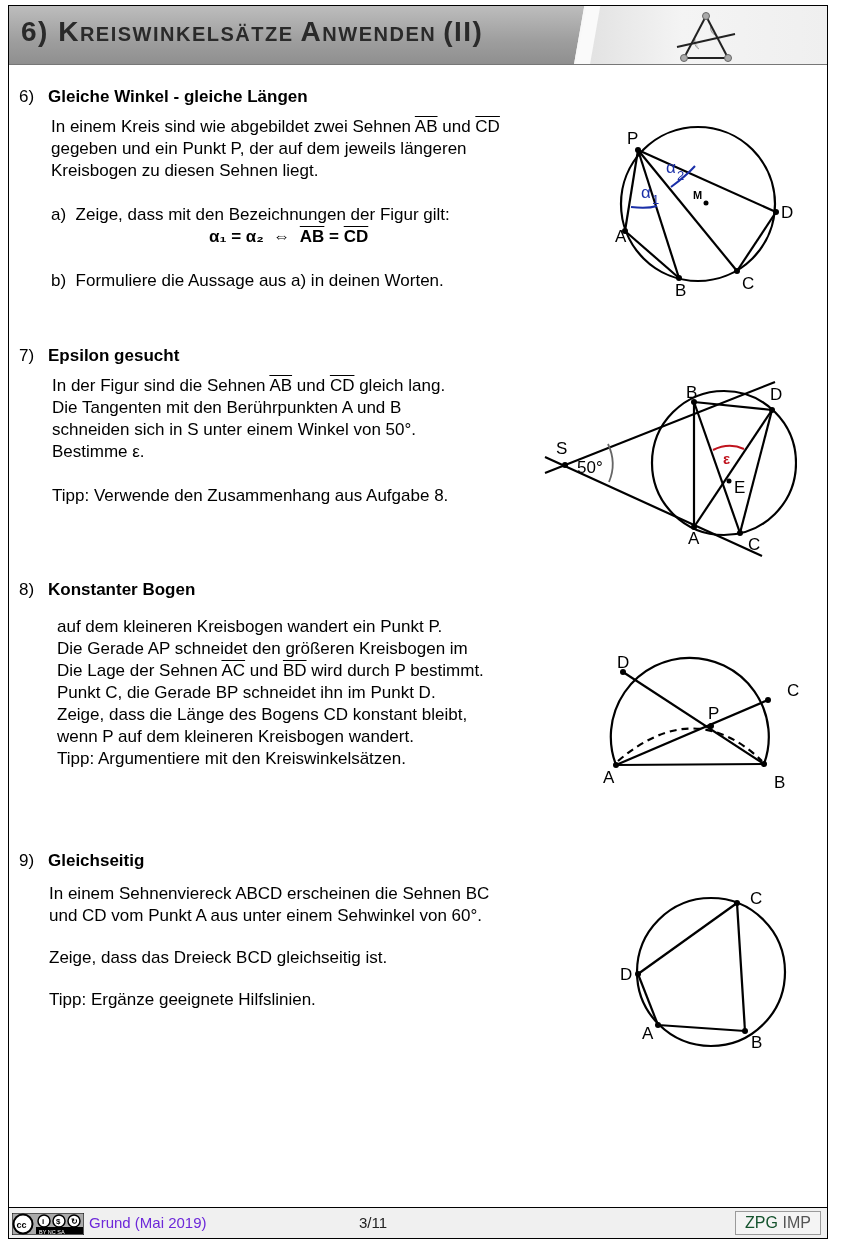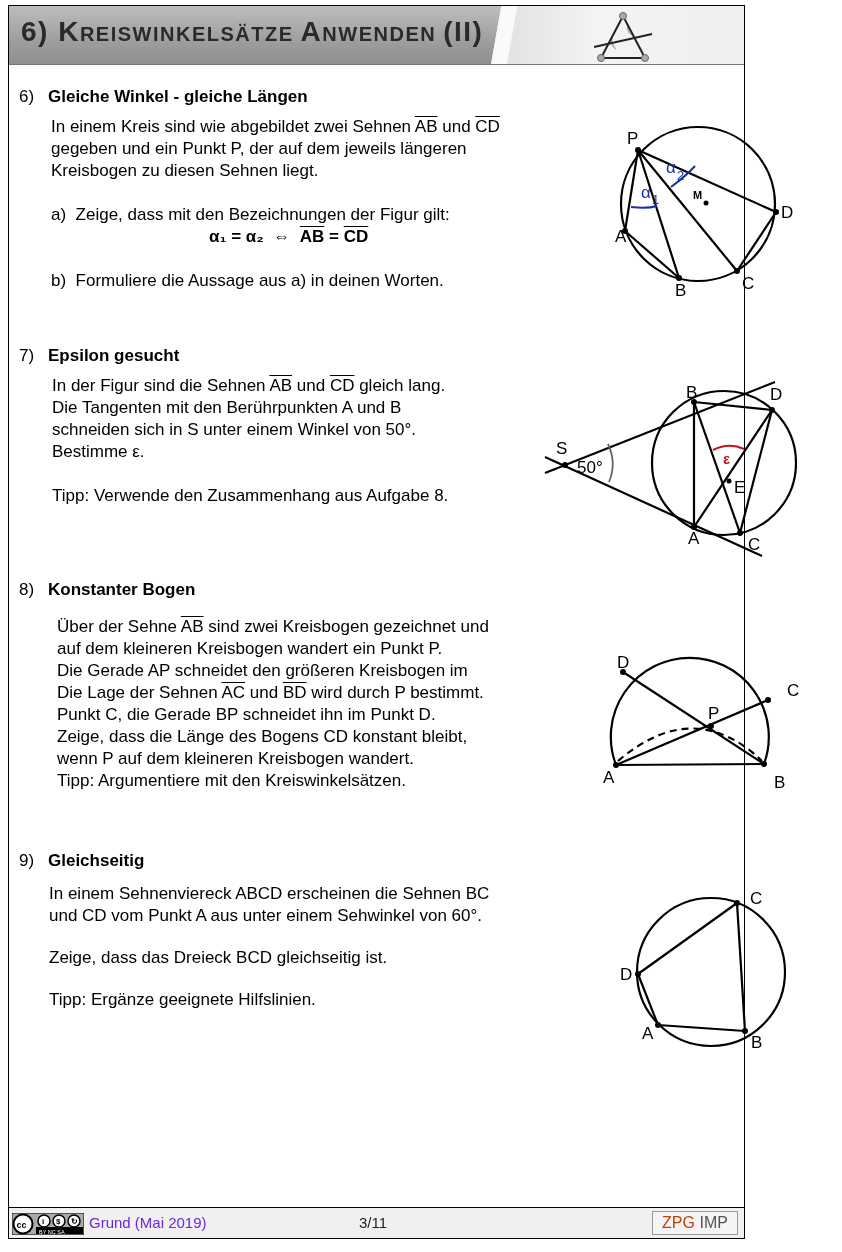--- a/index.html
+++ b/index.html
@@ -1,37 +1,37 @@
 <!DOCTYPE html>
 <html><head>
 <meta charset="utf-8">
 <style>
   html, body { margin:0; padding:0; background:#fff; }
   body { width:842px; height:1252px; position:relative; font-family:"Liberation Sans", sans-serif; color:#000; overflow:hidden; }
-  .page { position:absolute; left:8px; top:5px; width:737px; height:1234px; border:1.5px solid #000; box-sizing:border-box; }
+  .page { position:absolute; left:8px; top:5px; width:820px; height:1234px; border:1.5px solid #000; box-sizing:border-box; }
   .header { position:absolute; left:0; top:0; width:100%; height:58px; background:linear-gradient(#bdbdbd,#9e9e9e 60%,#8f8f8f); border-bottom:1px solid #777; overflow:hidden; }
   .header-right { position:absolute; right:0; top:0; width:240px; height:58px; background:linear-gradient(90deg,#e2e2e2,#f4f4f4 40%,#efefef); }
   .header-right::before { content:""; position:absolute; left:-8px; top:-5px; width:14px; height:70px; background:#fafafa; transform:skewX(-10deg); border-left:2px solid #f8f8f8; }
   .title { position:absolute; left:12px; top:10px; font-size:28px; font-weight:bold; color:#2a2a2a; letter-spacing:1.5px; white-space:nowrap; }
   .title .sc { font-size:20px; }
   .logo { position:absolute; right:86px; top:3px; }
   .task { position:absolute; left:10px; font-size:17px; line-height:22px; }
   .task .num { position:absolute; left:0; top:0; }
   .task .head { position:absolute; left:29px; top:0; font-weight:bold; white-space:nowrap; }
   .body { position:absolute; white-space:nowrap; }
   .body p { margin:0; }
   .ol { text-decoration:overline; }
   .it { }
   .fig { position:absolute; }
   .footer { position:absolute; left:0; bottom:0; width:100%; height:30px; border-top:1.5px solid #000; background:#f0f0f0; font-size:15px; }
   .cc { position:absolute; left:3px; top:5px; }
   .author { position:absolute; left:80px; top:6px; color:#6d28d9; }
   .pagenum { position:absolute; left:350px; top:6px; color:#222; }
   .zpg { position:absolute; right:6px; top:3px; width:84px; height:22px; border:1.5px solid #9a9a9a; background:#f4f4f4; text-align:center; font-size:16px; line-height:22px; }
-  .zpg .z { color:#c2410c; }
+  .zpg .z { color:#14532d; }
   .zpg .i { color:#555; }
 </style>
 </head>
 <body>
 
 <div class="page">
 
   <div class="header">
     <div class="title">
       <span>6) </span><span>K</span><span class="sc">REISWINKELSÄTZE </span><span>A</span><span class="sc">NWENDEN </span><span>(II)</span>
@@ -140,21 +140,20 @@
       <text x="206" y="174">C</text>
       <text x="192" y="117">E</text>
       <text x="181" y="88" fill="#c0141e" font-weight="bold" font-size="15">ε</text>
     </g>
   </svg>
 
   <div class="task" style="top:573px;">
     <span class="num">8)</span>
     <span class="head">Konstanter Bogen</span>
     <div class="body" style="left:38px; top:37px;">
-      <p><span>Über der Sehne </span><span class="ol">AB</span><span> sind zwei Kreisbogen gezeichnet und</span></p>
       <p>auf dem kleineren Kreisbogen wandert ein Punkt P.</p>
       <p>Die Gerade AP schneidet den größeren Kreisbogen im</p>
       <p><span>Die Lage der Sehnen </span><span class="ol">AC</span><span> und </span><span class="ol">BD</span><span> wird durch P bestimmt.</span></p>
       <p>Punkt C, die Gerade BP schneidet ihn im Punkt D.</p>
       <p style="">Zeige, dass die Länge des Bogens CD konstant bleibt,</p>
       <p>wenn P auf dem kleineren Kreisbogen wandert.</p>
       <p class="it">Tipp: Argumentiere mit den Kreiswinkelsätzen.</p>
     </div>
   </div>
 

